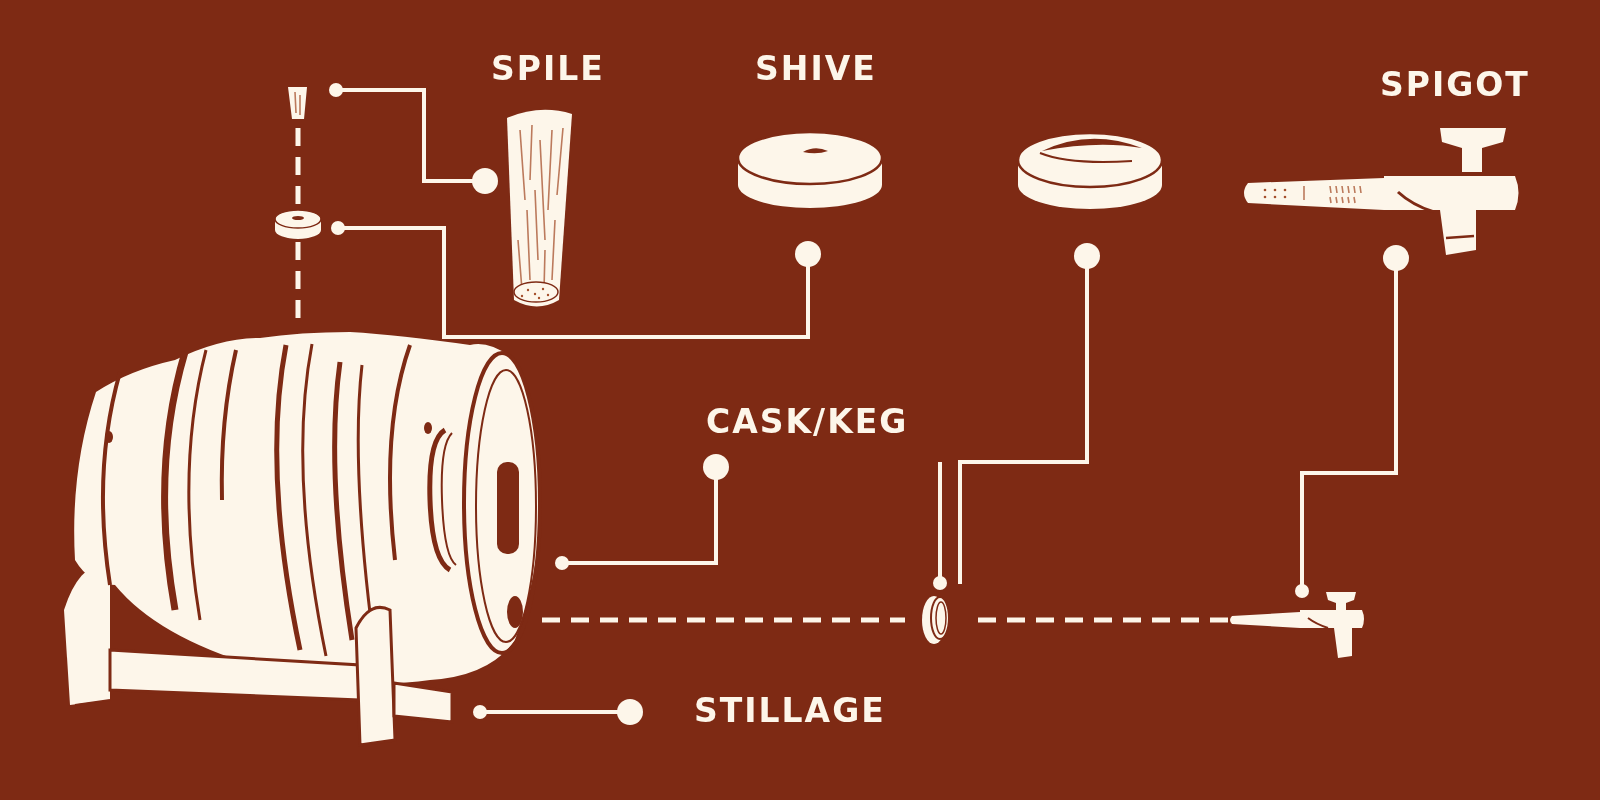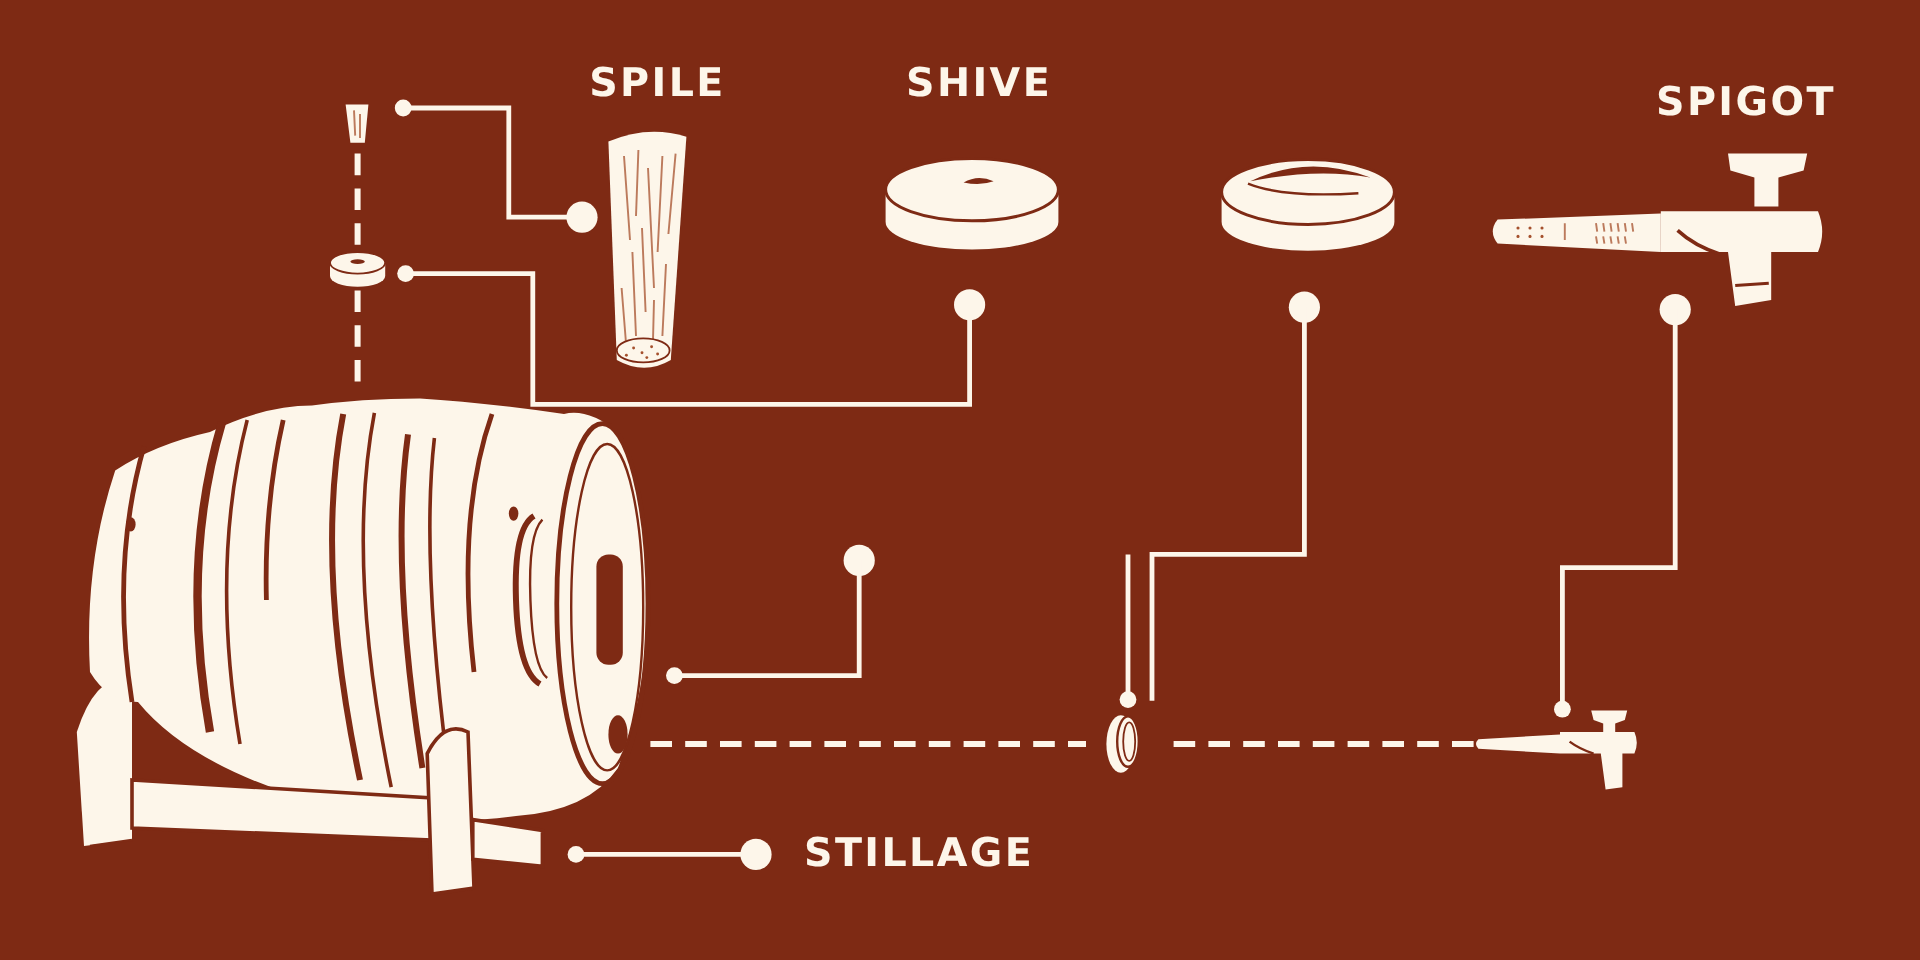--- a/index.html
+++ b/index.html
@@ -18,21 +18,21 @@
       font-size: 33px;
       letter-spacing: 2px;
       line-height: 1;
       white-space: nowrap;
     }
     #lbl-spile    { left: 491px;  top: 52px; }
     #lbl-shive    { left: 755px;  top: 52px; text-align: right; }
     #lbl-keystone { left: 985px;  top: 52px; }
     #lbl-spigot   { left: 1380px; top: 52px; margin-top: 16px; }
     #lbl-cask     { left: 706px;  top: 405px; }
-    #lbl-stillage { left: 670px;  top: 694px; }
+    #lbl-stillage { left: 694px;  top: 694px; }
   </style>
 </head>
 <body>
 
 <div id="stage">
 
   <svg id="art" width="1600" height="800" viewBox="0 0 1600 800" xmlns="http://www.w3.org/2000/svg">
     <defs>
       <style>
         .ink { fill: #fdf6ea; }
@@ -197,14 +197,15 @@
       <path class="ink" d="M356,628 Q370,600 390,610 L395,740 L360,745 Z" stroke="#7e2a14" stroke-width="3"></path>
 
       <path class="ink" d="M394,683 L452,692 L452,722 L394,716 Z" stroke="#7e2a14" stroke-width="3"></path>
       <path d="M75,705 L110,700" stroke="#7e2a14" stroke-width="2"></path>
     </g>
   </svg>
 
   <div class="label" id="lbl-spile">SPILE</div>
   <div class="label" id="lbl-shive">SHIVE</div>
   <div class="label" id="lbl-spigot">SPIGOT</div>
+  <div class="label" id="lbl-cask">CASK/KEG</div>
   <div class="label" id="lbl-stillage">STILLAGE</div>
 </div>
 
 </body></html>

